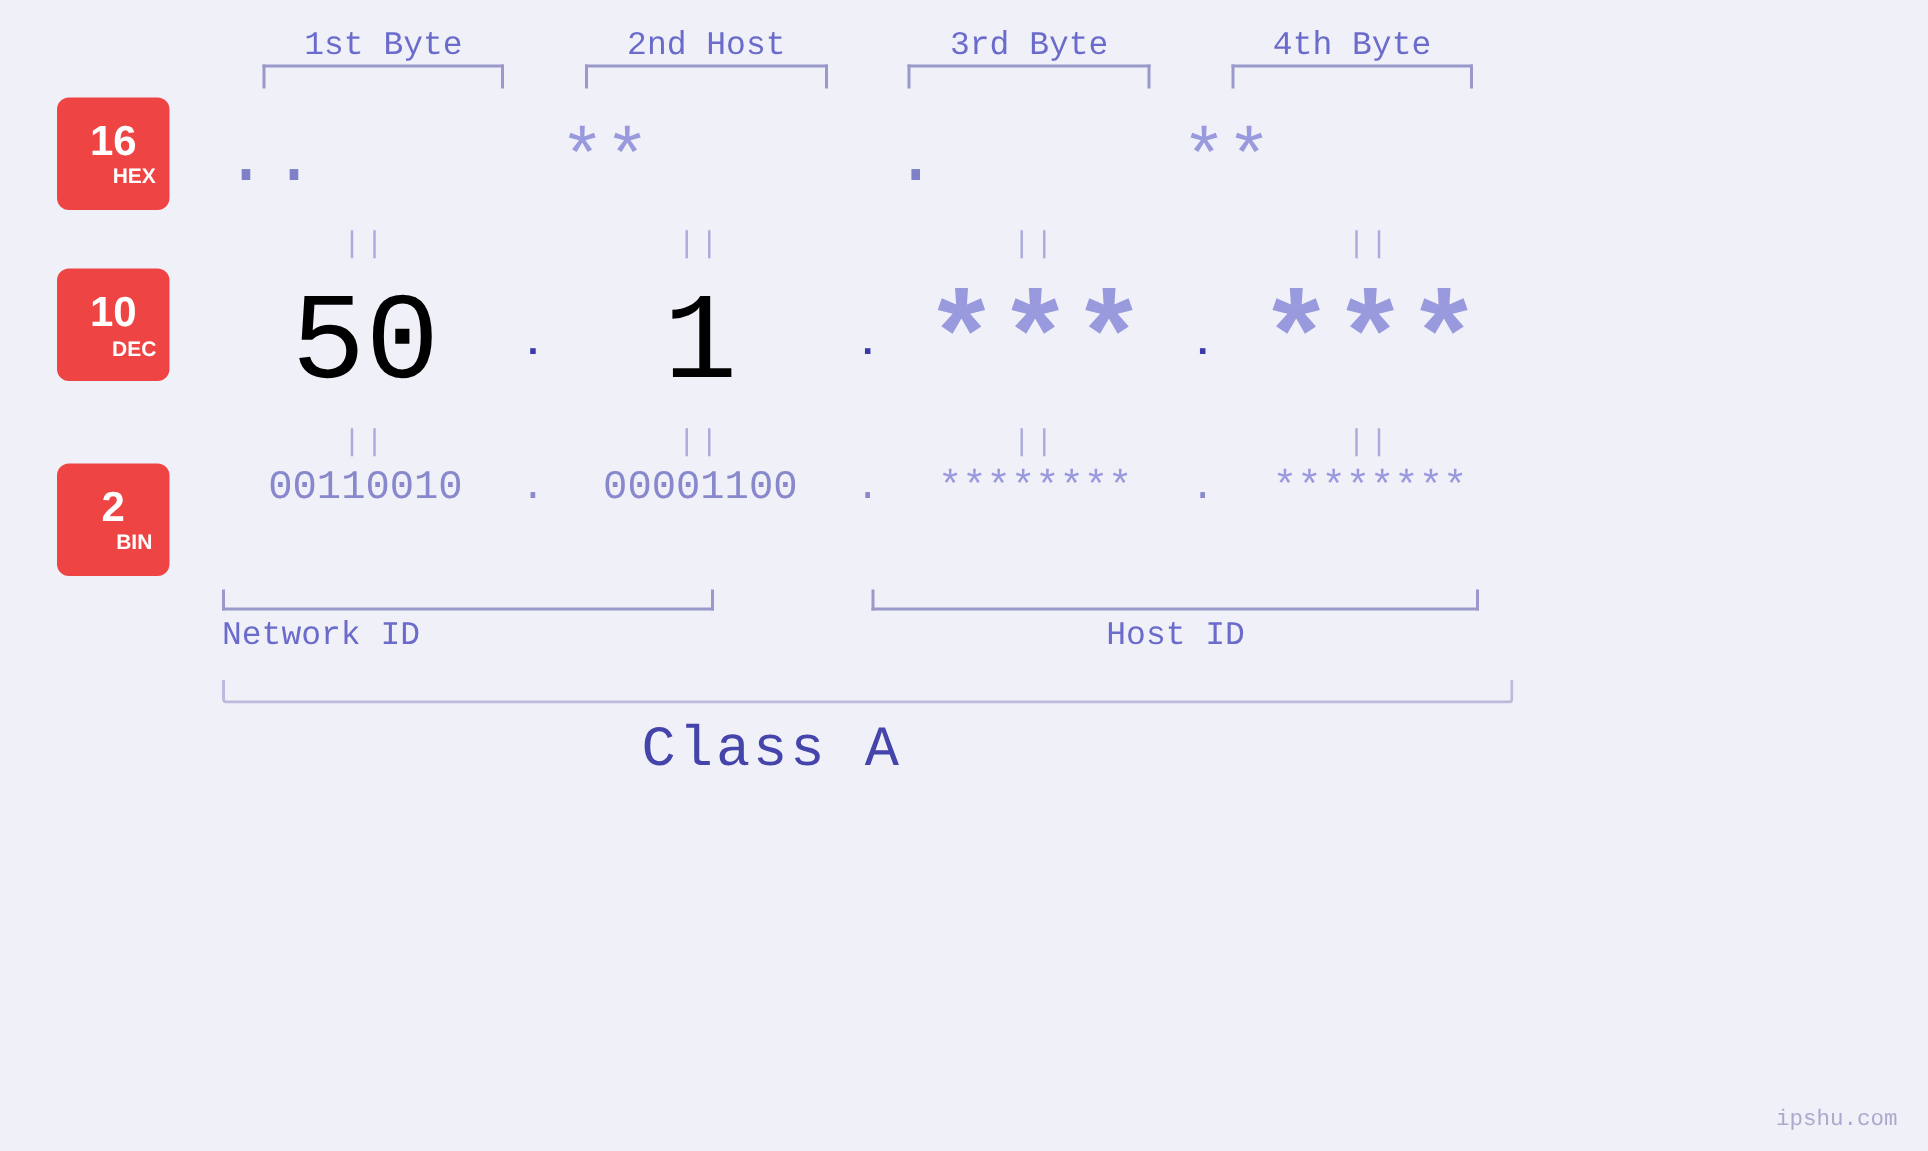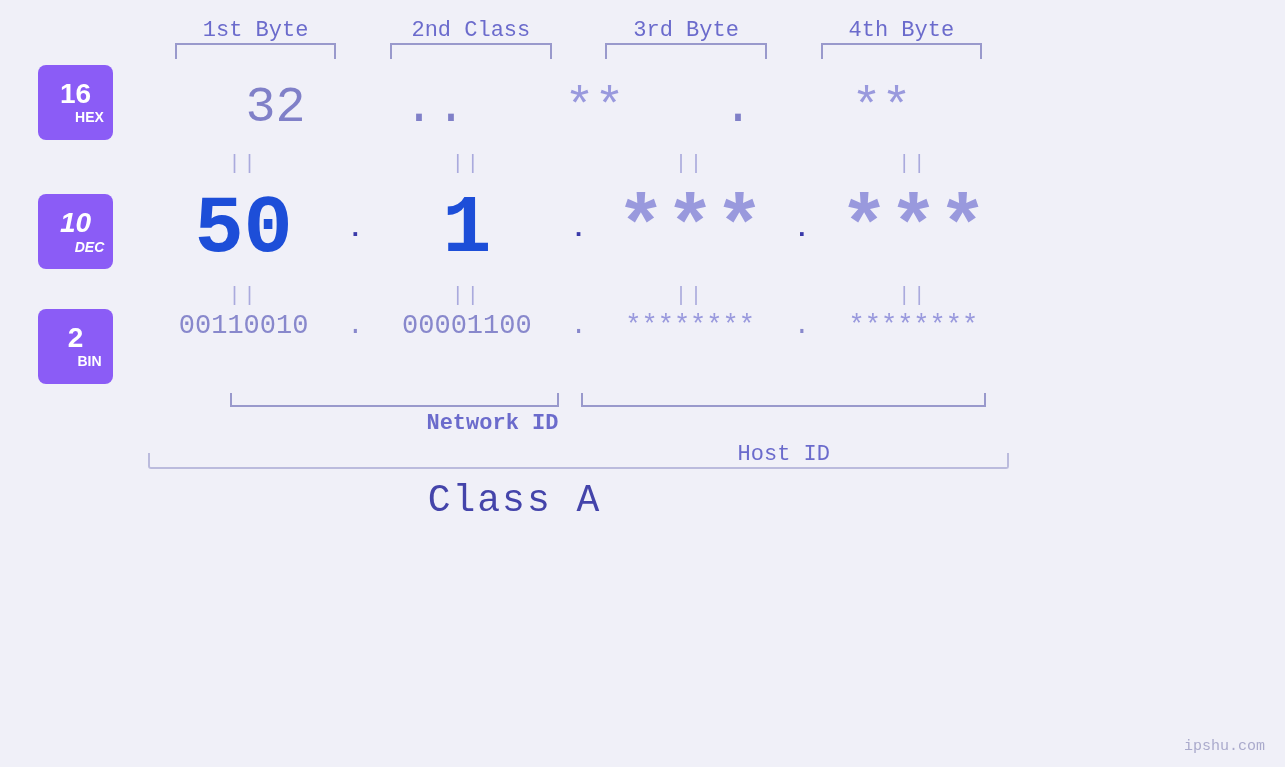--- a/index.html
+++ b/index.html
@@ -8,21 +8,21 @@
       height: 767px;
       background: #f0f0f8;
       font-family: 'Courier New', Courier, monospace;
       overflow: hidden;
       position: relative;
     }
 
     .base-badge {
       width: 75px;
       height: 75px;
-      background: #8b5cf6;
+      background: #ef4444;
       border-radius: 8px;
       display: flex;
       flex-direction: column;
       align-items: center;
       justify-content: center;
       color: white;
       margin-bottom: 10px;
     }
     .base-number {
       font-size: 28px;
@@ -110,36 +110,36 @@
     
     .row-hex { height: 80px; display: flex; align-items: center; }
     .row-dec { height: 100px; display: flex; align-items: center; }
     .row-bin { height: 80px; display: flex; align-items: flex-start; }
     .row-eq  { height: 32px; display: flex; align-items: center; }
 
     .cell { flex: 1; display: flex; justify-content: center; align-items: center; }
     .sep  { width: 32px; display: flex; justify-content: center; align-items: center; }
 
     .v-hex  { font-size: 50px; color: #8080c8; font-family: 'Courier New', monospace; }
-    .v-dec  { font-size: 82px; color: #1d4ed8; font-family: 'Courier New', monospace; font-weight: bold; }
+    .v-dec  { font-size: 82px; color: #000000; font-family: 'Courier New', monospace; font-weight: normal; }
     .v-bin  { font-size: 27px; color: #8888cc; font-family: 'Courier New', monospace; }
     .v-star-hex { font-size: 50px; color: #9999dd; font-family: 'Courier New', monospace; }
     .v-star-dec { font-size: 82px; color: #9999dd; font-family: 'Courier New', monospace; font-weight: bold; }
     .v-star-bin { font-size: 27px; color: #9999dd; font-family: 'Courier New', monospace; }
 
     .sep-hex  { font-size: 50px; color: #8080c8; }
     .sep-dec  { font-size: 26px; color: #3a3aaa; font-weight: bold; }
     .sep-bin  { font-size: 27px; color: #8888cc; }
 
     .eq-cell { flex: 1; display: flex; justify-content: center; align-items: center;
                color: #aaaadd; font-size: 20px; font-family: 'Courier New', monospace; letter-spacing: 3px; }
     .eq-sep  { width: 32px; }
 
     .badge-row { height: 80px; display: flex; align-items: center; }
-    .badge-dec { height: 100px; display: flex; align-items: flex-end; font-style: italic; }
+    .badge-dec { height: 100px; display: flex; align-items: flex-start; }
     .badge-eq  { height: 32px; }
     .bot-lbl {
       color: #6b6bcc;
       font-size: 22px;
       font-family: 'Courier New', monospace;
       margin-top: 4px;
     }
 
     
     .outer-bot {
@@ -165,21 +165,21 @@
       letter-spacing: 2px;
     }
   </style>
 </head>
 <body>
 
 <div class="full-layout">
 
   <div class="top-header-row">
     <div class="th-cell">1st Byte</div>
-    <div class="th-cell">2nd Class</div>
+    <div class="th-cell">2nd Host</div>
     <div class="th-cell">3rd Byte</div>
     <div class="th-cell">4th Byte</div>
   </div>
 
   <div class="top-bracket-row">
     <div class="tb-cell">
         <div class="tb-line"></div>
       </div>
     <div class="tb-cell">
         <div class="tb-line"></div>
@@ -213,23 +213,20 @@
         <div class="base-badge">
           <span class="base-number">2</span>
           <span class="base-label">BIN</span>
         </div>
       </div>
     </div>
 
     <div class="grid-data">
 
       <div class="row-hex">
-        <div class="cell">
-            <span class="v-hex">32</span>
-          </div>
         <div class="sep">
             <span class="sep-hex">.</span>
           </div>
         <div class="sep">
             <span class="sep-hex">.</span>
           </div>
         <div class="cell">
             <span class="v-star-hex">**</span>
           </div>
         <div class="sep">
@@ -322,26 +319,26 @@
         <div class="cell">
             <span class="v-star-bin">********</span>
           </div>
       </div>
 
     </div>
   </div>
 
   <div style="position:relative; margin-left:148px; margin-right:20px; height:60px; margin-top:2px;">
 
-    <div style="position:absolute; left:0; width:calc(50% - 20px); display:flex; flex-direction:column; align-items:flex-end;font-weight:bold;">
+    <div style="position:absolute; left:0; width:calc(50% - 20px); display:flex; flex-direction:column; align-items:flex-start;">
       <div style="width:80%; height:14px; border:2px solid #9999cc; border-top:none;"></div>
       <span class="bot-lbl">Network ID</span>
     </div>
 
-    <div style="position:absolute; left:calc(50% - 20px); right:0; display:flex; flex-direction:column; align-items:center;gap:31px;">
+    <div style="position:absolute; left:calc(50% - 20px); right:0; display:flex; flex-direction:column; align-items:center;">
       <div style="width:90%; height:14px; border:2px solid #9999cc; border-top:none;"></div>
       <span class="bot-lbl">Host ID</span>
     </div>
   </div>
 
   <div class="outer-bot"></div>
 
   <div class="class-section">
     <span class="class-txt">Class A</span>
   </div>

